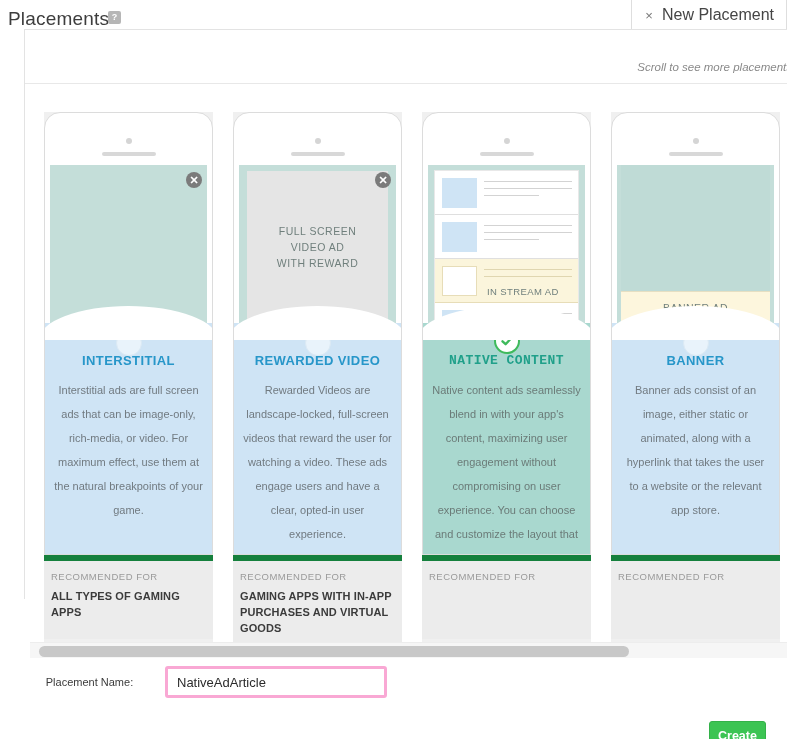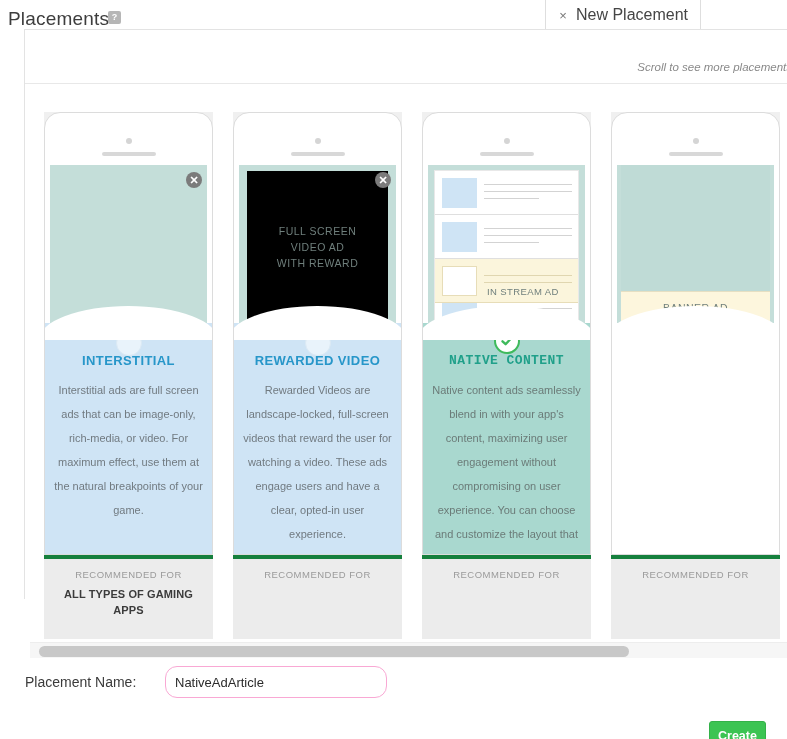--- a/index.html
+++ b/index.html
@@ -6,21 +6,21 @@
   html, body {
     margin: 0; padding: 0;
     width: 787px; height: 739px;
     background: #ffffff;
     font-family: "Liberation Sans", sans-serif;
     overflow: hidden;
   }
 
   
   .topbar {
-    position: absolute; top: 0; left: 0; width: 701px; height: 30px;
+    position: absolute; top: 0; left: 0; width: 787px; height: 30px;
   }
   .page-title {
     position: absolute; left: 8px; top: 8px;
     font-size: 19px; color: #3d3d3d; font-weight: 400;
     letter-spacing: .2px;
   }
   .help-icon {
     position: absolute; left: 108px; top: 11px;
     width: 13px; height: 13px; border-radius: 2px;
     background: #b6b6b6; color: #ffffff;
@@ -96,21 +96,21 @@
 
   
   .screen {
     position: absolute; left: 5px; top: 52px; right: 5px;
     height: 158px;
     background: #c4ded9;
     overflow: hidden;
   }
   .screen-inner {
     position: absolute; left: 8px; top: 6px; right: 8px; bottom: 0;
-    background: #000000;
+    background: #e5e5e5;
     display: flex; align-items: center; justify-content: center;
   }
   .screen-label {
     font-size: 10.5px; color: #6f7f7c; letter-spacing: .5px;
     text-align: center; line-height: 16px; font-weight: 400;
   }
   .close-badge {
     position: absolute; right: 5px; top: 7px;
     width: 16px; height: 16px; border-radius: 50%;
     background: #7b7b7b; color: #ffffff;
@@ -132,21 +132,21 @@
   .banner-strip span {
     font-size: 10.5px; color: #6f7f7c; letter-spacing: .5px;
   }
 
   
   .screen.native .screen-inner {
     display: block; left: 6px; right: 6px; top: 5px; bottom: 0;
     background: #ffffff; border: 1px solid #e8e8e8;
   }
   .feed-row {
-    display: flex; align-items: center; gap: 7px;
+    display: flex; align-items: flex-start; gap: 7px;
     padding: 7px 6px 7px 7px;
     border-bottom: 1px solid #dfdfdf;
     height: 44px;
   }
   .feed-row.ad { background: #fbf5dc; border-bottom-color: #e7ddb8; position: relative; }
   .feed-thumb {
     width: 35px; height: 30px; flex: 0 0 35px;
     background: #cfe4f5;
   }
   .feed-row.ad .feed-thumb { background: #ffffff; border: 1px solid #e7ddb8; }
@@ -200,23 +200,23 @@
 
   
   .card.selected .info { background: #a9d8cf; }
   .card.selected .card-title { color: #20a08a; font-family: Liberation Mono, monospace; }
   .card.selected .card-desc { color: #6b7b78; }
   .card.selected .screen { background: #c4ded9; }
 
   
   .card-footer {
     background: #ececec;
-    border-top: 4px solid #15803d;
+    border-top: 6px solid #15803d;
     padding: 10px 7px 13px 7px;
-    text-align: center;
+    text-align: left;
     min-height: 84px;
   }
   .rec-label {
     font-size: 9.5px; color: #9a9a9a; letter-spacing: .5px;
     margin-bottom: 6px;
   }
   .rec-value {
     font-size: 11px; font-weight: 700; color: #3b3b3b;
     line-height: 16px; letter-spacing: .1px;
   }
@@ -233,26 +233,26 @@
     background: #c8c8c8; border-radius: 6px;
     cursor: pointer;
   }
 
   
   .form-row {
     position: absolute; left: 0; top: 636px; width: 778px;
     display: flex; align-items: center;
   }
   .form-label {
-    width: 140px; text-align: left; padding-right: 11px;
-    font-size: 14px; color: #3b3b3b; font-weight: 400;
+    width: 140px; text-align: center; padding-right: 11px;
+    font-size: 11px; color: #3b3b3b; font-weight: 400;
   }
   .name-input {
     width: 222px; height: 32px;
-    border: 1px solid #f9a8d4; border-radius: 12px;
+    border: 3px solid #f9a8d4; border-radius: 3px;
     padding: 9px 9px;
     font-size: 13px; color: #2b2b2b;
     font-family: "Liberation Sans", sans-serif;
     background: #ffffff; outline: none;
   }
 
   
   .create-btn {
     position: absolute; right: 36px; top: 691px;
     width: 57px; height: 30px;
@@ -316,20 +316,21 @@
           </div>
           <div class="phone-arc"></div>
           <div class="info">
             <div class="home-btn"></div>
             <div class="card-title">REWARDED VIDEO</div>
             <div class="card-desc">Rewarded Videos are landscape-locked, full-screen videos that reward the user for watching a video. These ads engage users and have a clear, opted-in user experience.</div>
           </div>
         </div>
         <div class="card-footer">
           <div class="rec-label">RECOMMENDED FOR</div>
+          <div class="rec-value">GAMING APPS WITH IN-APP PURCHASES AND VIRTUAL GOODS</div>
         </div>
       </div>
 
       <div class="card selected">
         <div class="phone">
           <div class="phone-cam"></div>
           <div class="phone-speaker"></div>
           <div class="screen native">
             <div class="screen-inner">
               <div class="feed-row">
@@ -385,20 +386,25 @@
           <div class="phone-cam"></div>
           <div class="phone-speaker"></div>
           <div class="screen banner">
             <div class="solid-fill"></div>
 
             <div class="banner-strip">
               <span>BANNER AD</span>
             </div>
           </div>
           <div class="phone-arc"></div>
+          <div class="info">
+            <div class="home-btn"></div>
+            <div class="card-title">BANNER</div>
+            <div class="card-desc">Banner ads consist of an image, either static or animated, along with a hyperlink that takes the user to a website or the relevant app store.</div>
+          </div>
         </div>
         <div class="card-footer">
           <div class="rec-label">RECOMMENDED FOR</div>
         </div>
       </div>
 
     </div>
   </div>
 
   <div class="hscroll-track">

